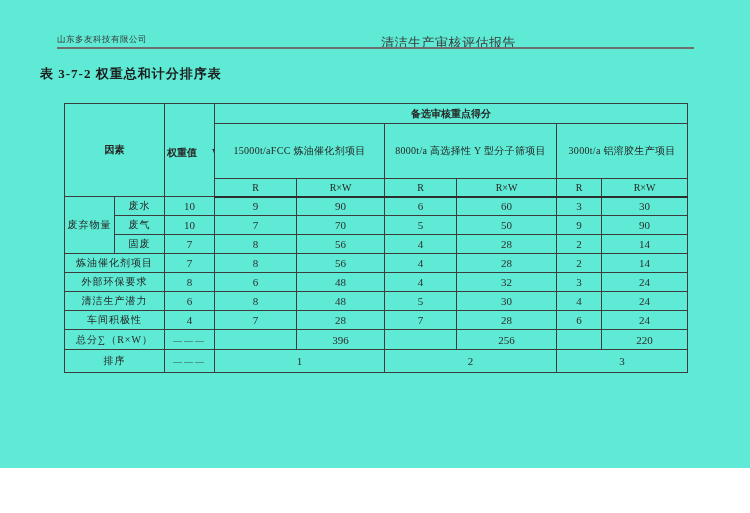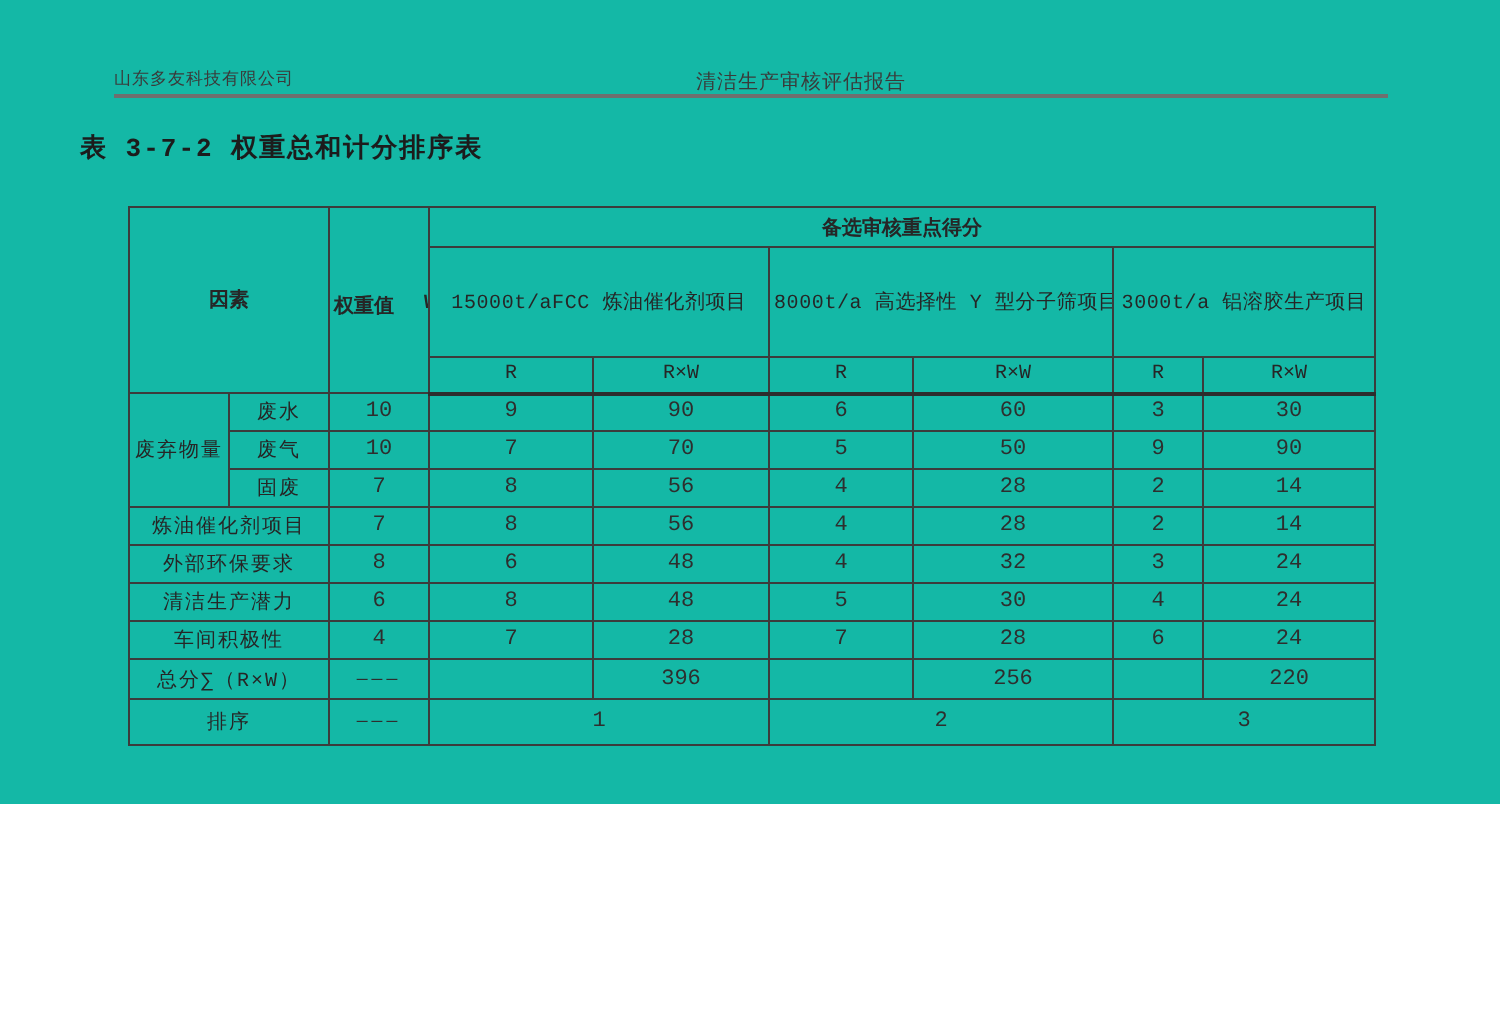--- a/index.html
+++ b/index.html
@@ -1,31 +1,31 @@
 <!DOCTYPE html>
 <html><head>
 <meta charset="utf-8">
 <style>
   html,body{margin:0;padding:0;background:#ffffff;}
   .page{
     position:relative;
-    width:750px;height:402px;
-    background:#14b8a6;
-    font-family:Liberation Mono, monospace;
+    width:750px;height:468px;
+    background:#5eead4;
+    font-family:Liberation Serif, serif;
     color:#222;
     overflow:hidden;
   }
   
   .run-head-left{
     position:absolute;left:57px;top:34px;
     font-size:8.5px;color:#3a3a3a;letter-spacing:0.5px;
   }
   .run-head-right{
-    position:absolute;left:348px;top:34px;
-    font-size:10px;color:#3a3a3a;letter-spacing:0.5px;
+    position:absolute;left:381px;top:34px;
+    font-size:13px;color:#3a3a3a;letter-spacing:0.5px;
   }
   .head-rule{
     position:absolute;left:57px;top:47px;width:637px;height:2px;
     background:#6f6f6f;
   }
   .doc-title{
     position:absolute;left:0;top:65px;width:750px;
     font-size:13px;font-weight:bold;color:#1c1c1c;
     letter-spacing:1px;
     padding-left:40px;

